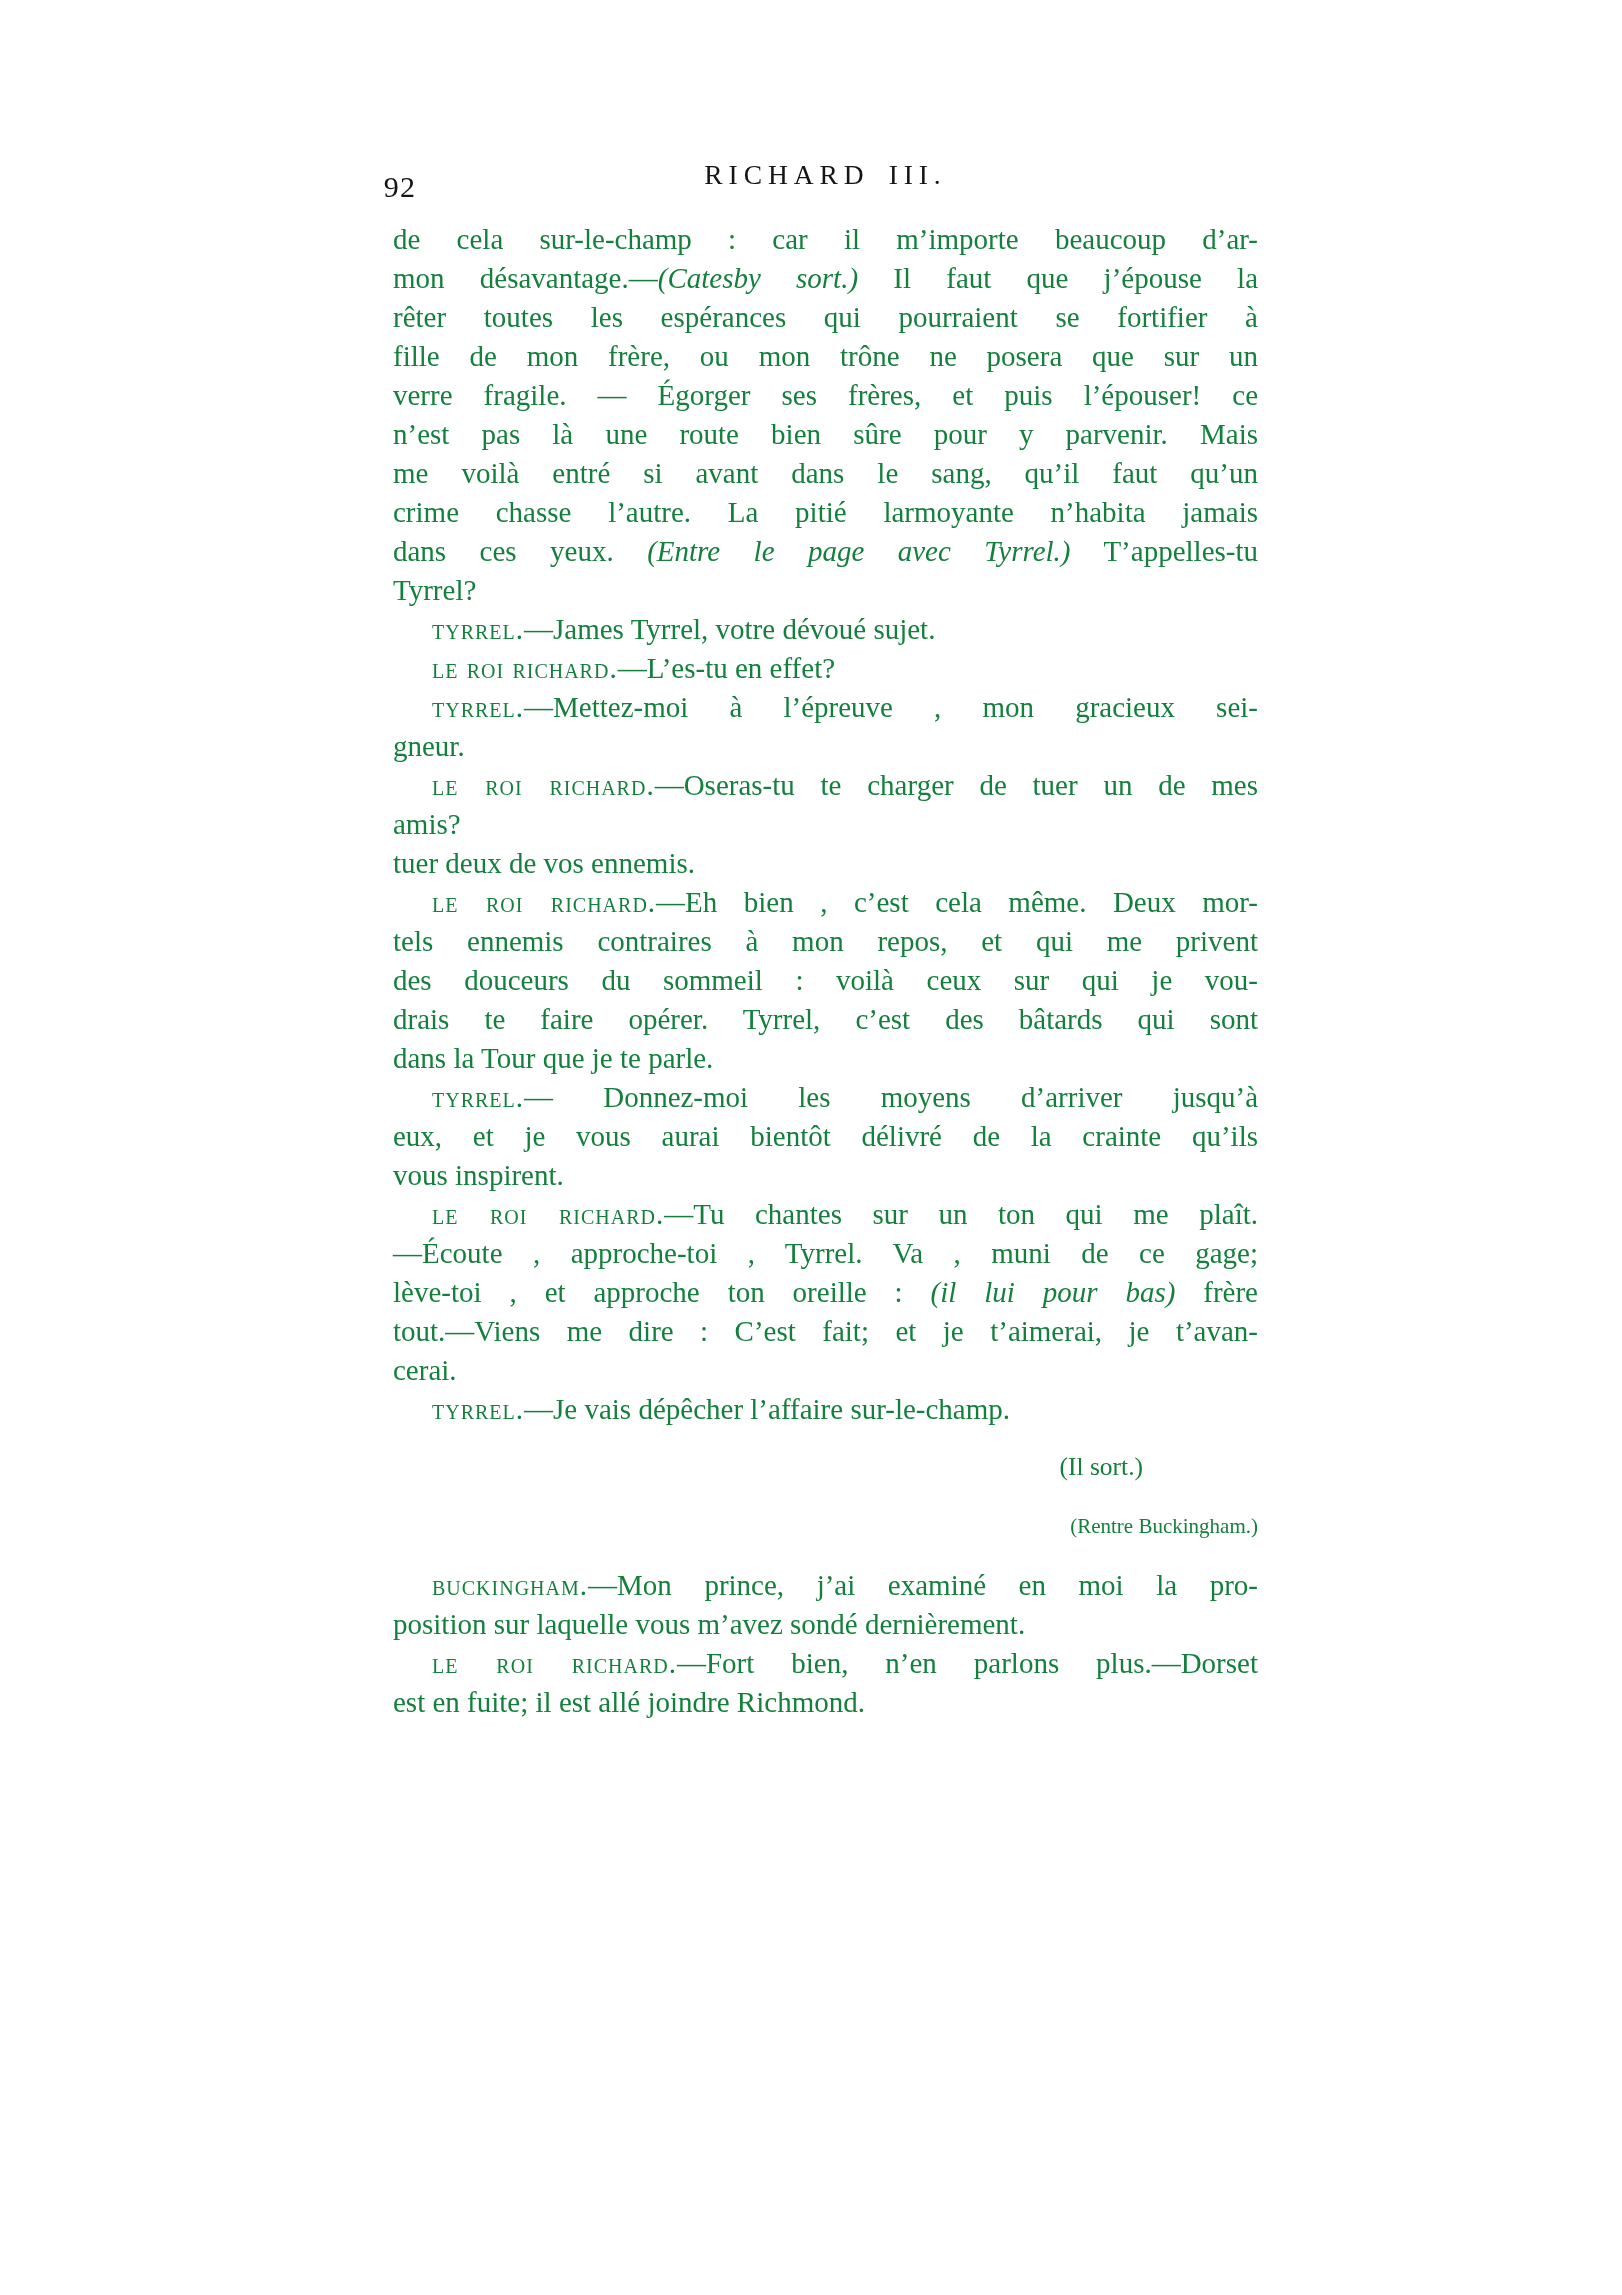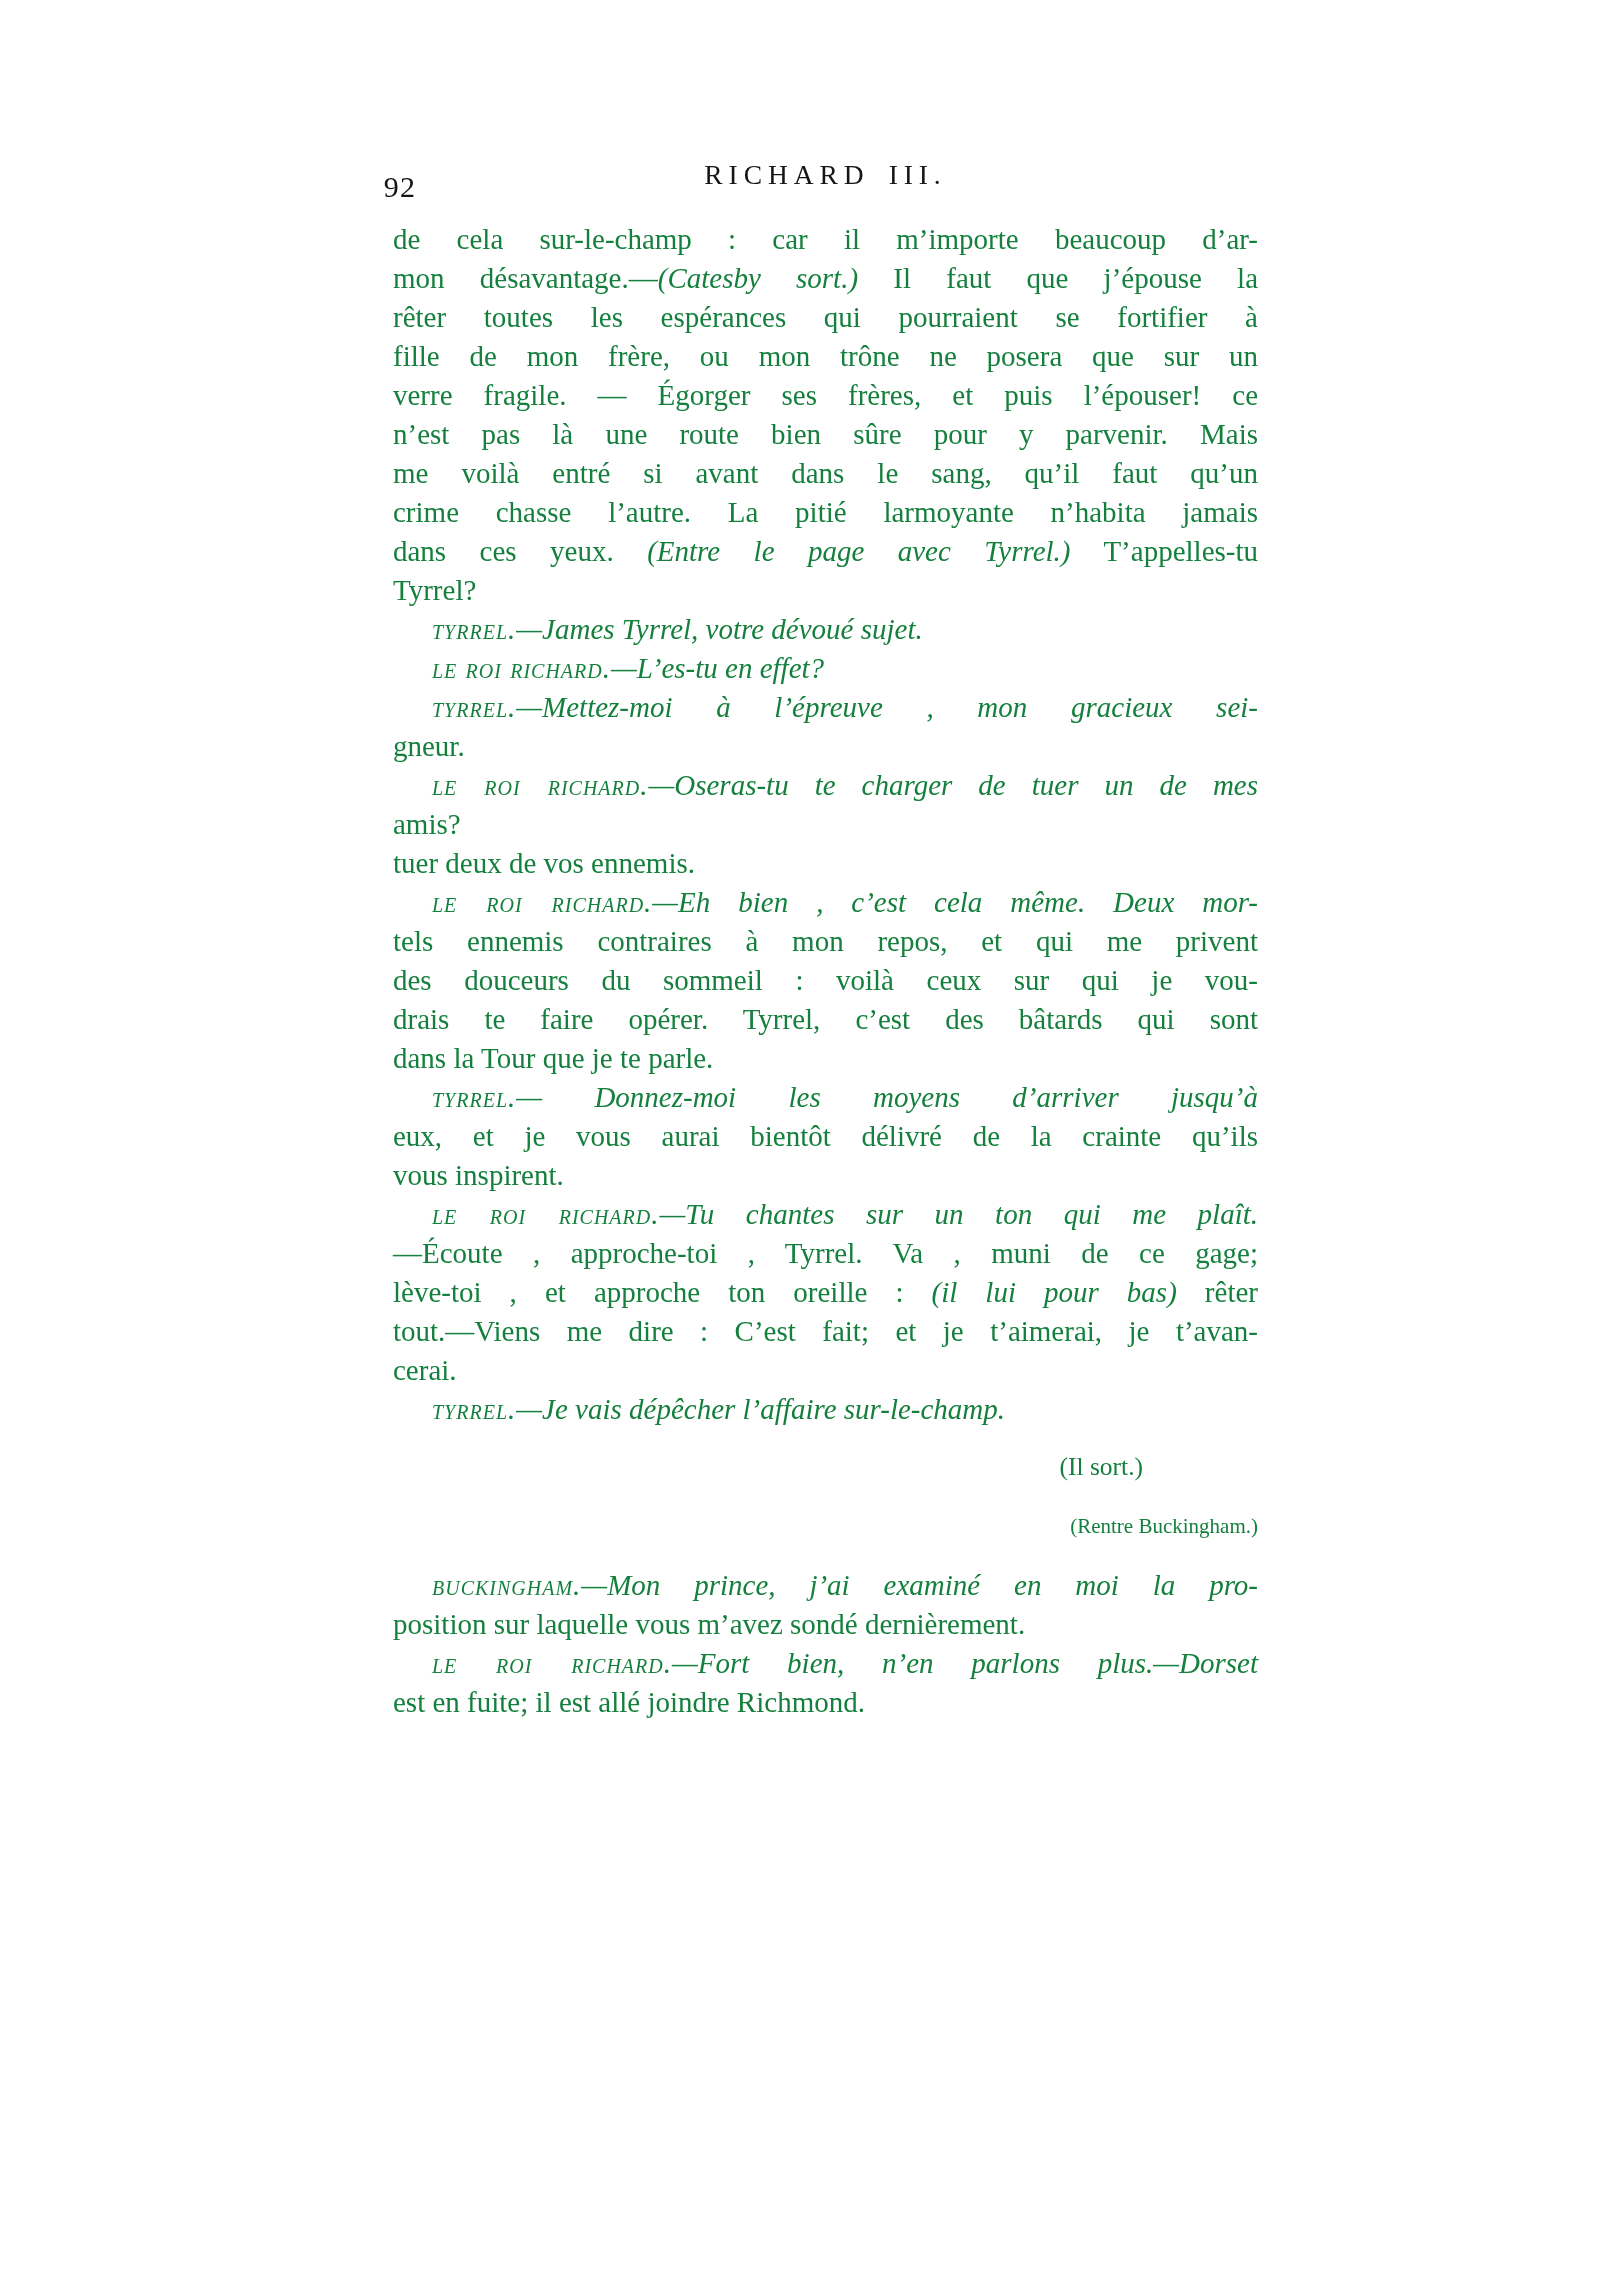--- a/index.html
+++ b/index.html
@@ -66,21 +66,20 @@
     padding-right: 115px;
     font-size: 25.5px;
   }
   .line.c {
     text-align: right;
     padding-left: 101px;
     font-size: 21px;
   }
   .line.indent {
     text-indent: 39px;
-    font-style: italic;
   }
   .s-sc {
     font-variant: small-caps;
     letter-spacing: 1px;
   }
   .s-i {
     font-style: italic;
   }
 </style>
 </head>
@@ -112,21 +111,21 @@
       <div class="line j indent"><span class="s-sc">le roi richard.</span><span class="s-n">—Eh bien , c’est cela même. Deux mor-</span></div>
       <div class="line j"><span class="s-n">tels ennemis contraires à mon repos, et qui me privent</span></div>
       <div class="line j"><span class="s-n">des douceurs du sommeil : voilà ceux sur qui je vou-</span></div>
       <div class="line j"><span class="s-n">drais te faire opérer. Tyrrel, c’est des bâtards qui sont</span></div>
       <div class="line l"><span class="s-n">dans la Tour que je te parle.</span></div>
       <div class="line j indent"><span class="s-sc">tyrrel.</span><span class="s-n">— Donnez-moi les moyens d’arriver jusqu’à</span></div>
       <div class="line j"><span class="s-n">eux, et je vous aurai bientôt délivré de la crainte qu’ils</span></div>
       <div class="line l"><span class="s-n">vous inspirent.</span></div>
       <div class="line j indent"><span class="s-sc">le roi richard.</span><span class="s-n">—Tu chantes sur un ton qui me plaît.</span></div>
       <div class="line j"><span class="s-n">—Écoute , approche-toi , Tyrrel. Va , muni de ce gage;</span></div>
-      <div class="line j"><span class="s-n">lève-toi , et approche ton oreille : </span><span class="s-i">(il lui pour bas)</span><span class="s-n"> rêter</span></div>
+      <div class="line j"><span class="s-n">lève-toi , et approche ton oreille : </span><span class="s-i">(il lui pour bas)</span><span class="s-n"> frère</span></div>
       <div class="line j"><span class="s-n">tout.—Viens me dire : C’est fait; et je t’aimerai, je t’avan-</span></div>
       <div class="line l"><span class="s-n">cerai.</span></div>
       <div class="line l indent"><span class="s-sc">tyrrel.</span><span class="s-n">—Je vais dépêcher l’affaire sur-le-champ.</span></div>
       <div class="line r" style="margin-top: 18.3px;"><span class="s-n">(Il sort.)</span></div>
       <div class="line c" style="margin-top: 21px;"><span class="s-n">(Rentre Buckingham.)</span></div>
       <div class="line j indent" style="margin-top: 20px;"><span class="s-sc">buckingham.</span><span class="s-n">—Mon prince, j’ai examiné en moi la pro-</span></div>
       <div class="line l"><span class="s-n">position sur laquelle vous m’avez sondé dernièrement.</span></div>
       <div class="line j indent"><span class="s-sc">le roi richard.</span><span class="s-n">—Fort bien, n’en parlons plus.—Dorset</span></div>
       <div class="line l"><span class="s-n">est en fuite; il est allé joindre Richmond.</span></div>
     </div>

